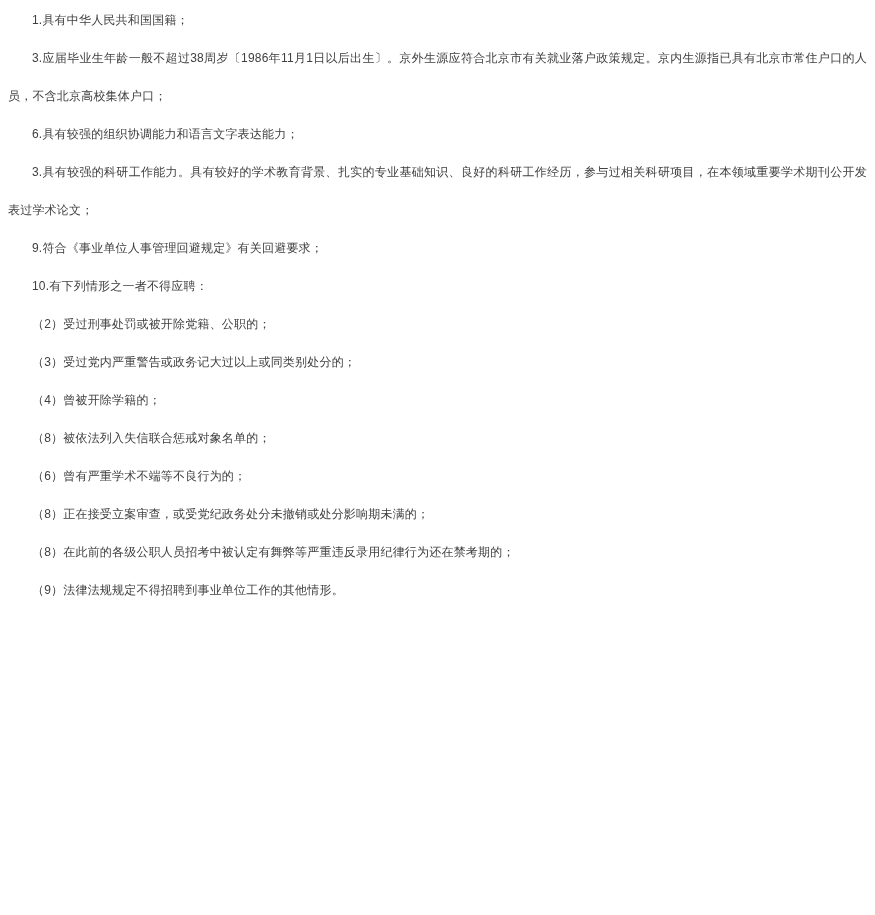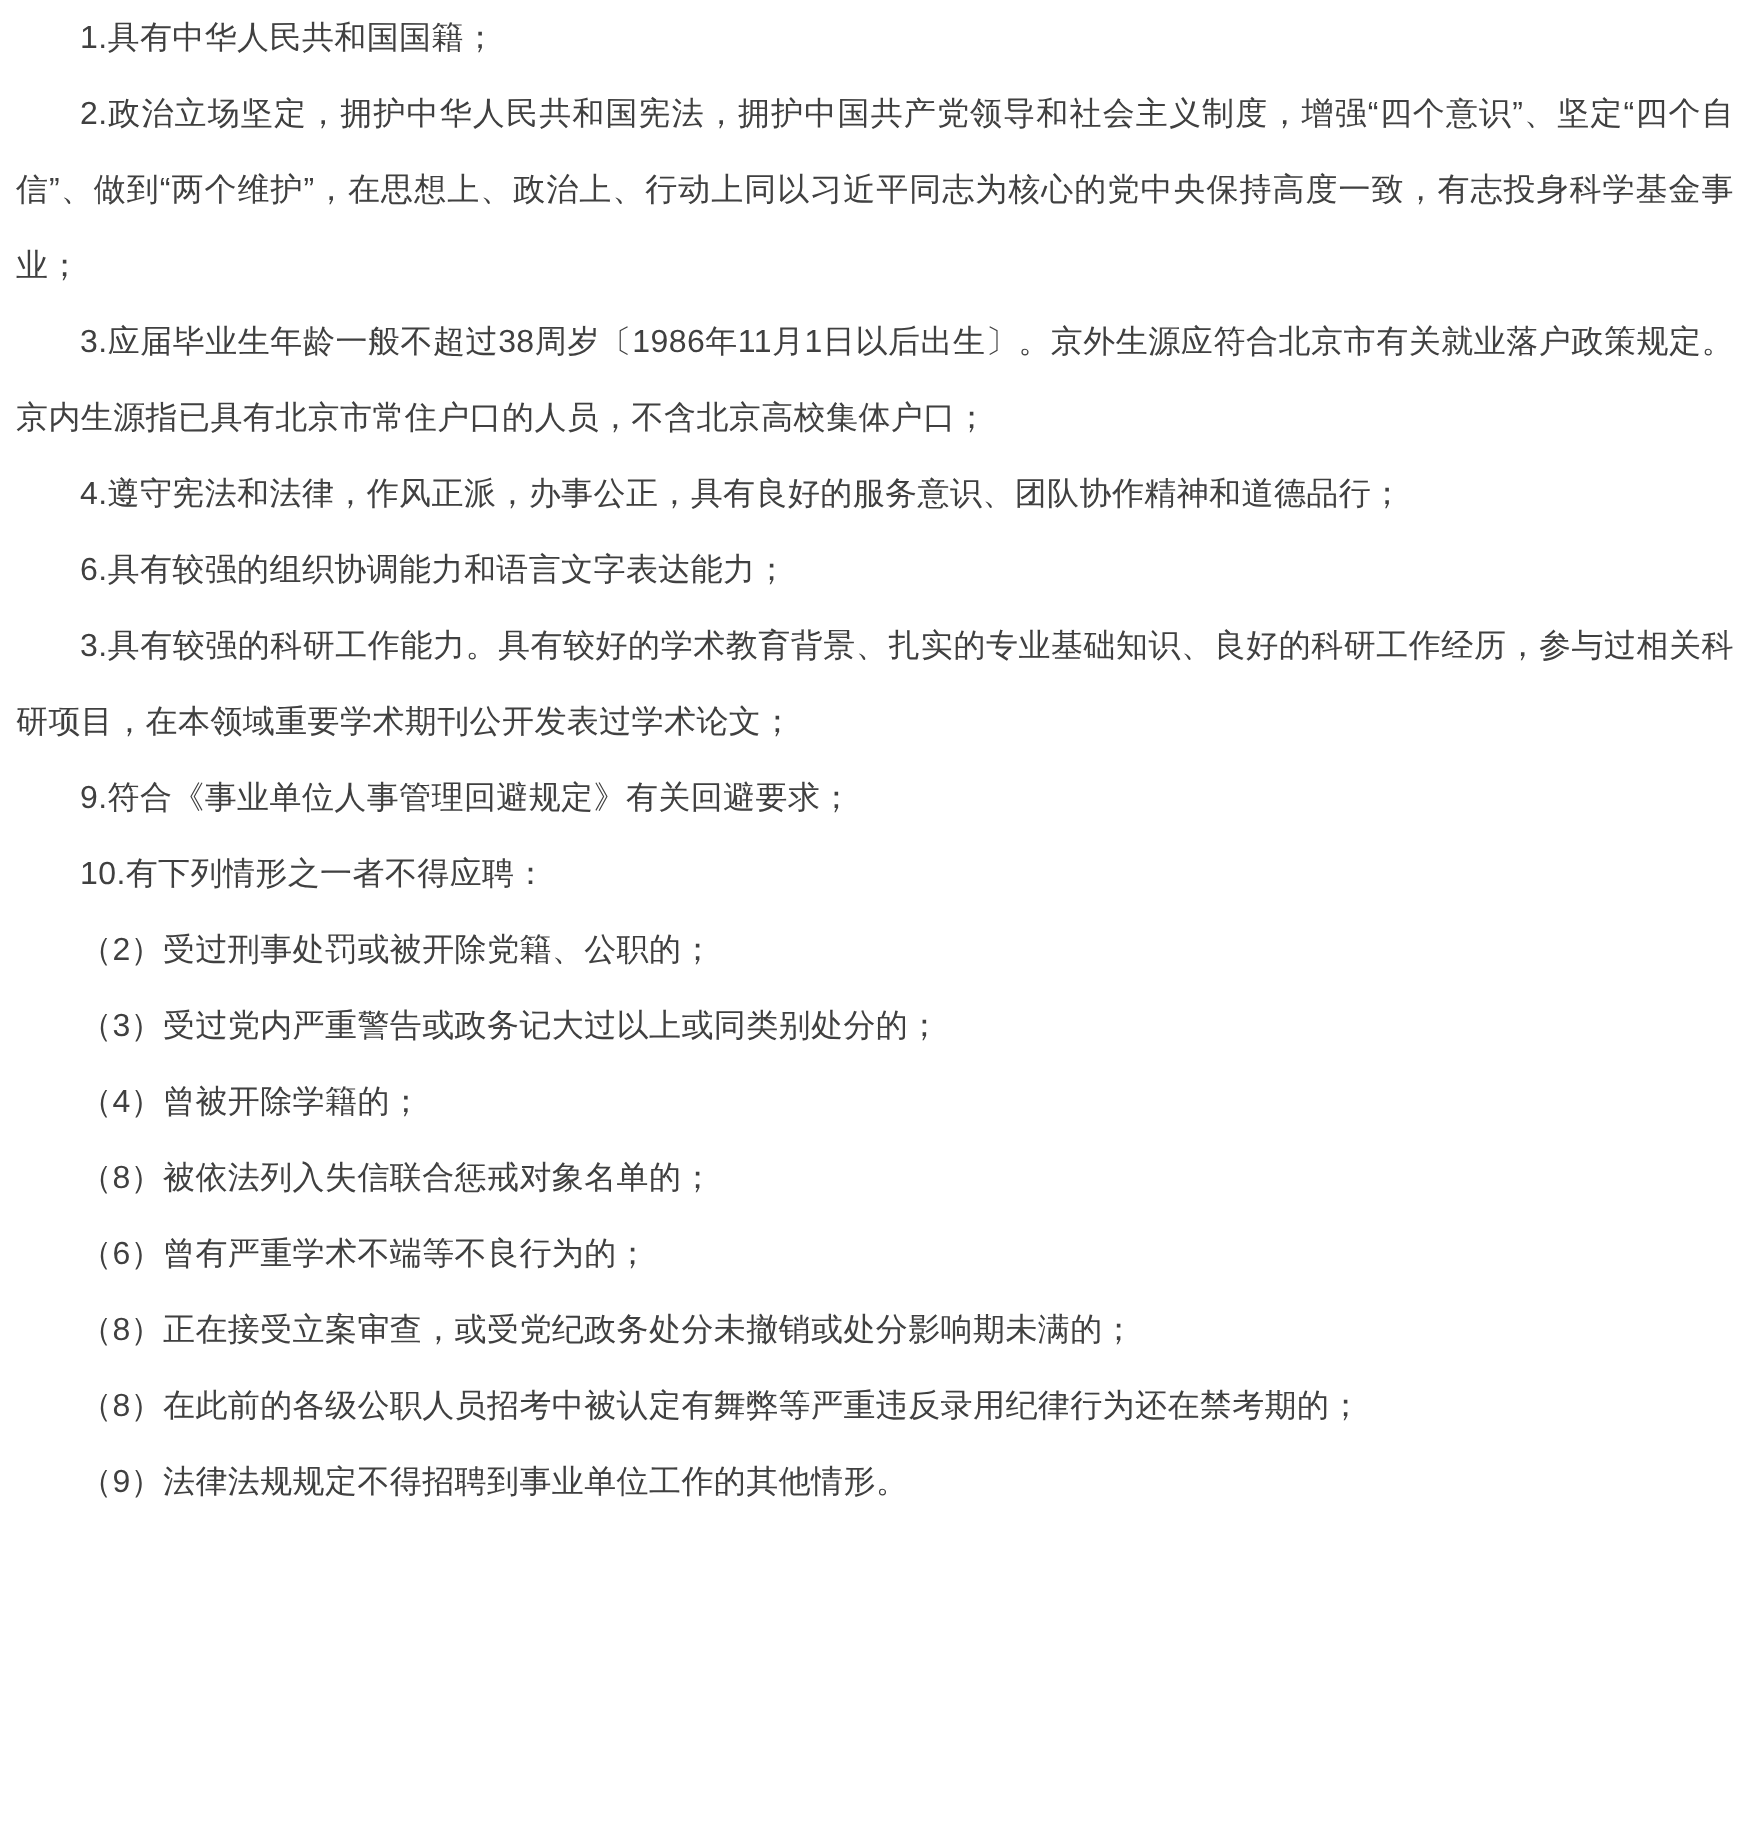--- a/index.html
+++ b/index.html
@@ -10,40 +10,38 @@
     width: 875px;
     height: 915px;
     overflow: hidden;
     font-family: "Liberation Sans", "DejaVu Sans", sans-serif;
   }
   .doc {
     box-sizing: border-box;
     width: 875px;
     min-height: 915px;
     padding: 1px 8px 0 8px;
-    font-size: 16px;
+    font-size: 12px;
     line-height: 38px;
     letter-spacing: 0.2px;
     text-align: justify;
   }
   .doc p {
     margin: 0;
     padding: 0;
     text-indent: 2em;
     word-break: break-all;
   }
 </style>
 </head>
 <body style="background: rgb(255, 255, 255);">
 
 <main class="doc" style="color: rgb(64, 64, 64);">
     <p>1.具有中华人民共和国国籍；</p>
-    <p>2.政治立场坚定，拥护中华人民共和国宪法，拥护中国共产党领导和社会主义制度，增强“四个意识”、坚定“四个自信”、做到“两个维护”，在思想上、政治上、行动上同以习近平同志为核心的党中央保持高度一致，有志投身科学基金事业；</p>
     <p>3.应届毕业生年龄一般不超过38周岁〔1986年11月1日以后出生〕。京外生源应符合北京市有关就业落户政策规定。京内生源指已具有北京市常住户口的人员，不含北京高校集体户口；</p>
-    <p>4.遵守宪法和法律，作风正派，办事公正，具有良好的服务意识、团队协作精神和道德品行；</p>
     <p>6.具有较强的组织协调能力和语言文字表达能力；</p>
     <p>3.具有较强的科研工作能力。具有较好的学术教育背景、扎实的专业基础知识、良好的科研工作经历，参与过相关科研项目，在本领域重要学术期刊公开发表过学术论文；</p>
     <p>9.符合《事业单位人事管理回避规定》有关回避要求；</p>
     <p>10.有下列情形之一者不得应聘：</p>
     <p>（2）受过刑事处罚或被开除党籍、公职的；</p>
     <p>（3）受过党内严重警告或政务记大过以上或同类别处分的；</p>
     <p>（4）曾被开除学籍的；</p>
     <p>（8）被依法列入失信联合惩戒对象名单的；</p>
     <p>（6）曾有严重学术不端等不良行为的；</p>
     <p>（8）正在接受立案审查，或受党纪政务处分未撤销或处分影响期未满的；</p>

